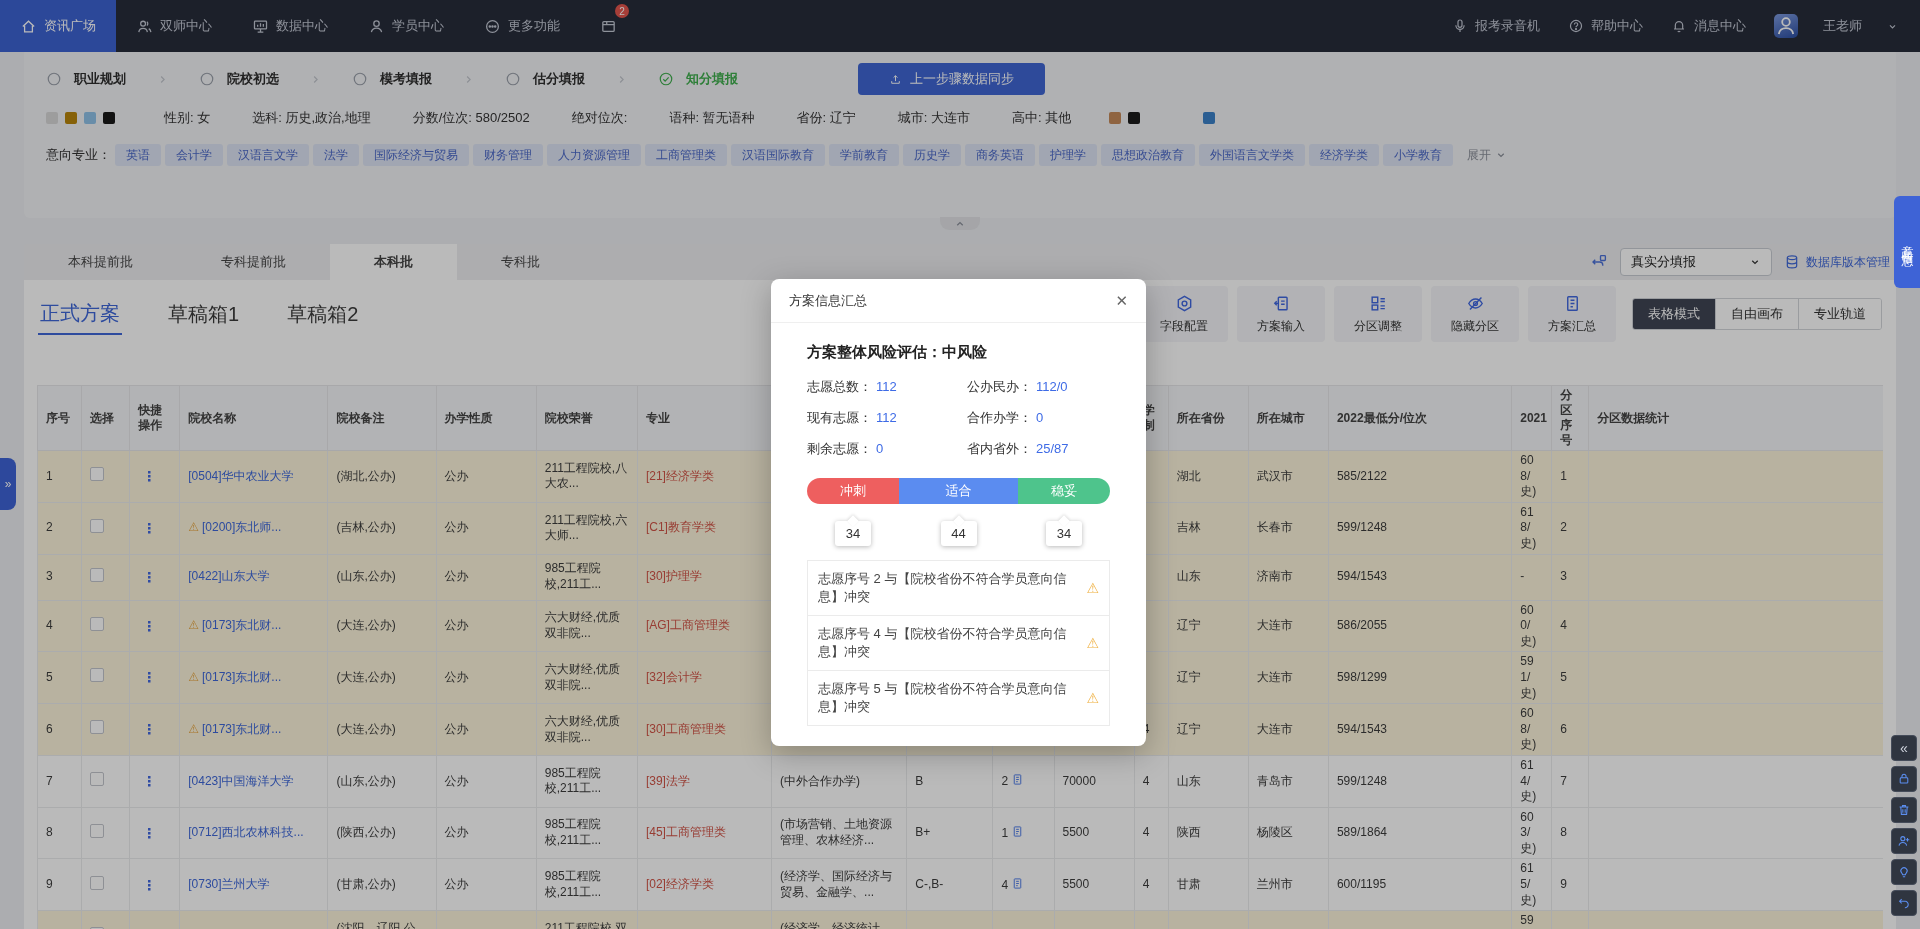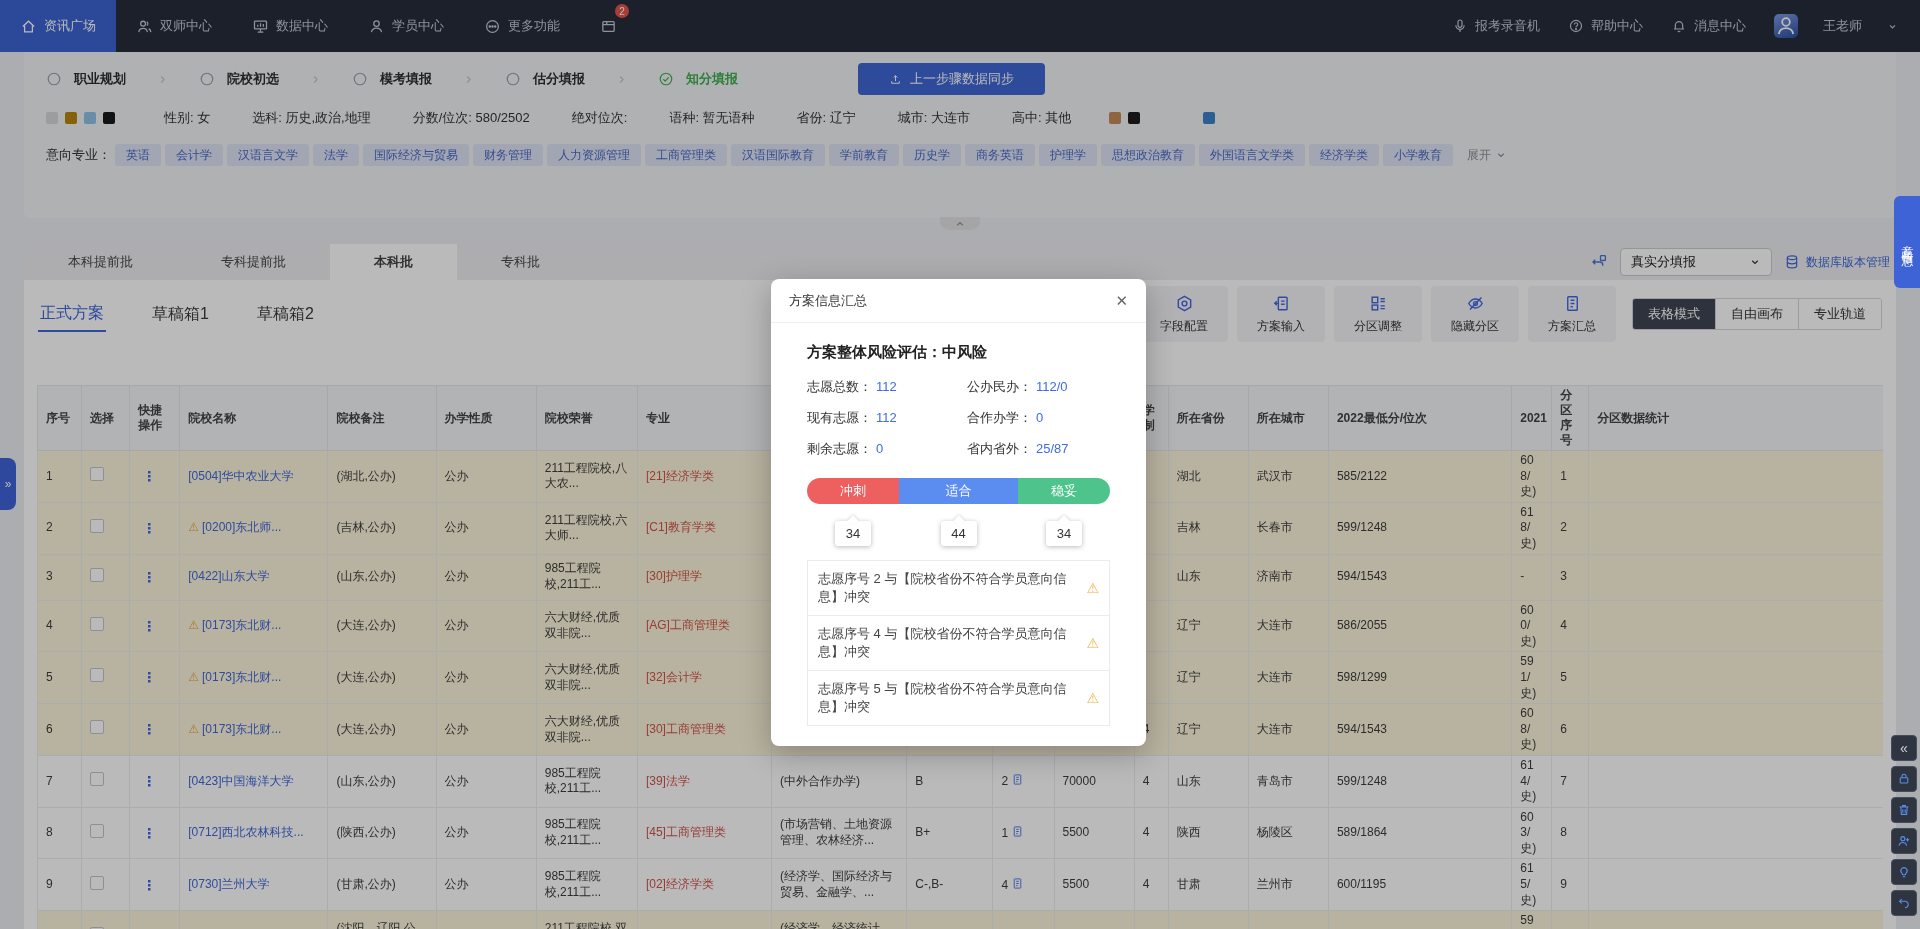--- a/index.html
+++ b/index.html
@@ -42,21 +42,21 @@
   .btab.active{background:#fff;font-weight:bold}
   .batch-right{margin-left:auto;display:flex;align-items:center;gap:12px;padding-right:6px}
   .swap-ic{font-size:18px;color:#4c71d8}
   .vsel{width:152px;height:28px;background:#fff;border:1px solid #c9cdd4;border-radius:4px;display:flex;align-items:center;justify-content:space-between;padding:0 10px;font-size:13px;color:#222;cursor:pointer}
   .vsel svg{width:12px;height:12px;color:#333}
   .dbm{display:flex;align-items:center;gap:6px;color:#3f68d9;font-size:12px;cursor:pointer}
   .dbm .ic{font-size:16px}
   
   .content{position:absolute;left:24px;right:24px;top:280px;bottom:-40px;background:#fff}
   .planrow{display:flex;align-items:center;height:68px;padding:0 14px}
-  .ptab{margin-right:44px;font-size:16px;color:#3c3c3c;padding:6px 2px;cursor:pointer}
+  .ptab{margin-right:44px;font-size:20px;color:#3c3c3c;padding:6px 2px;cursor:pointer}
   .ptab.active{color:#3f68d9;border-bottom:2px solid #3f68d9}
   .toolbar{margin-left:auto;display:flex;align-items:center;gap:9px}
   .tbtn{width:88px;height:56px;background:#f4f5f8;border-radius:4px;display:flex;flex-direction:column;align-items:center;justify-content:center;gap:5px;cursor:pointer}
   .tbtn .ic{font-size:19px;color:#4168e0}
   .tbtn .lbl{font-size:12px;color:#333;display:flex;align-items:center;gap:2px;white-space:nowrap}
   .tbtn .lbl svg{width:11px;height:11px}
   .modes{display:flex;margin-left:16px;border:1px solid #d4d6db;border-radius:3px;overflow:hidden}
   .mode{height:30px;display:flex;align-items:center;padding:0 15px;font-size:13px;background:#fff;color:#333;border-left:1px solid #d4d6db;cursor:pointer}
   .mode:first-child{border-left:none}
   .mode.active{background:#3f4554;color:#fff}

